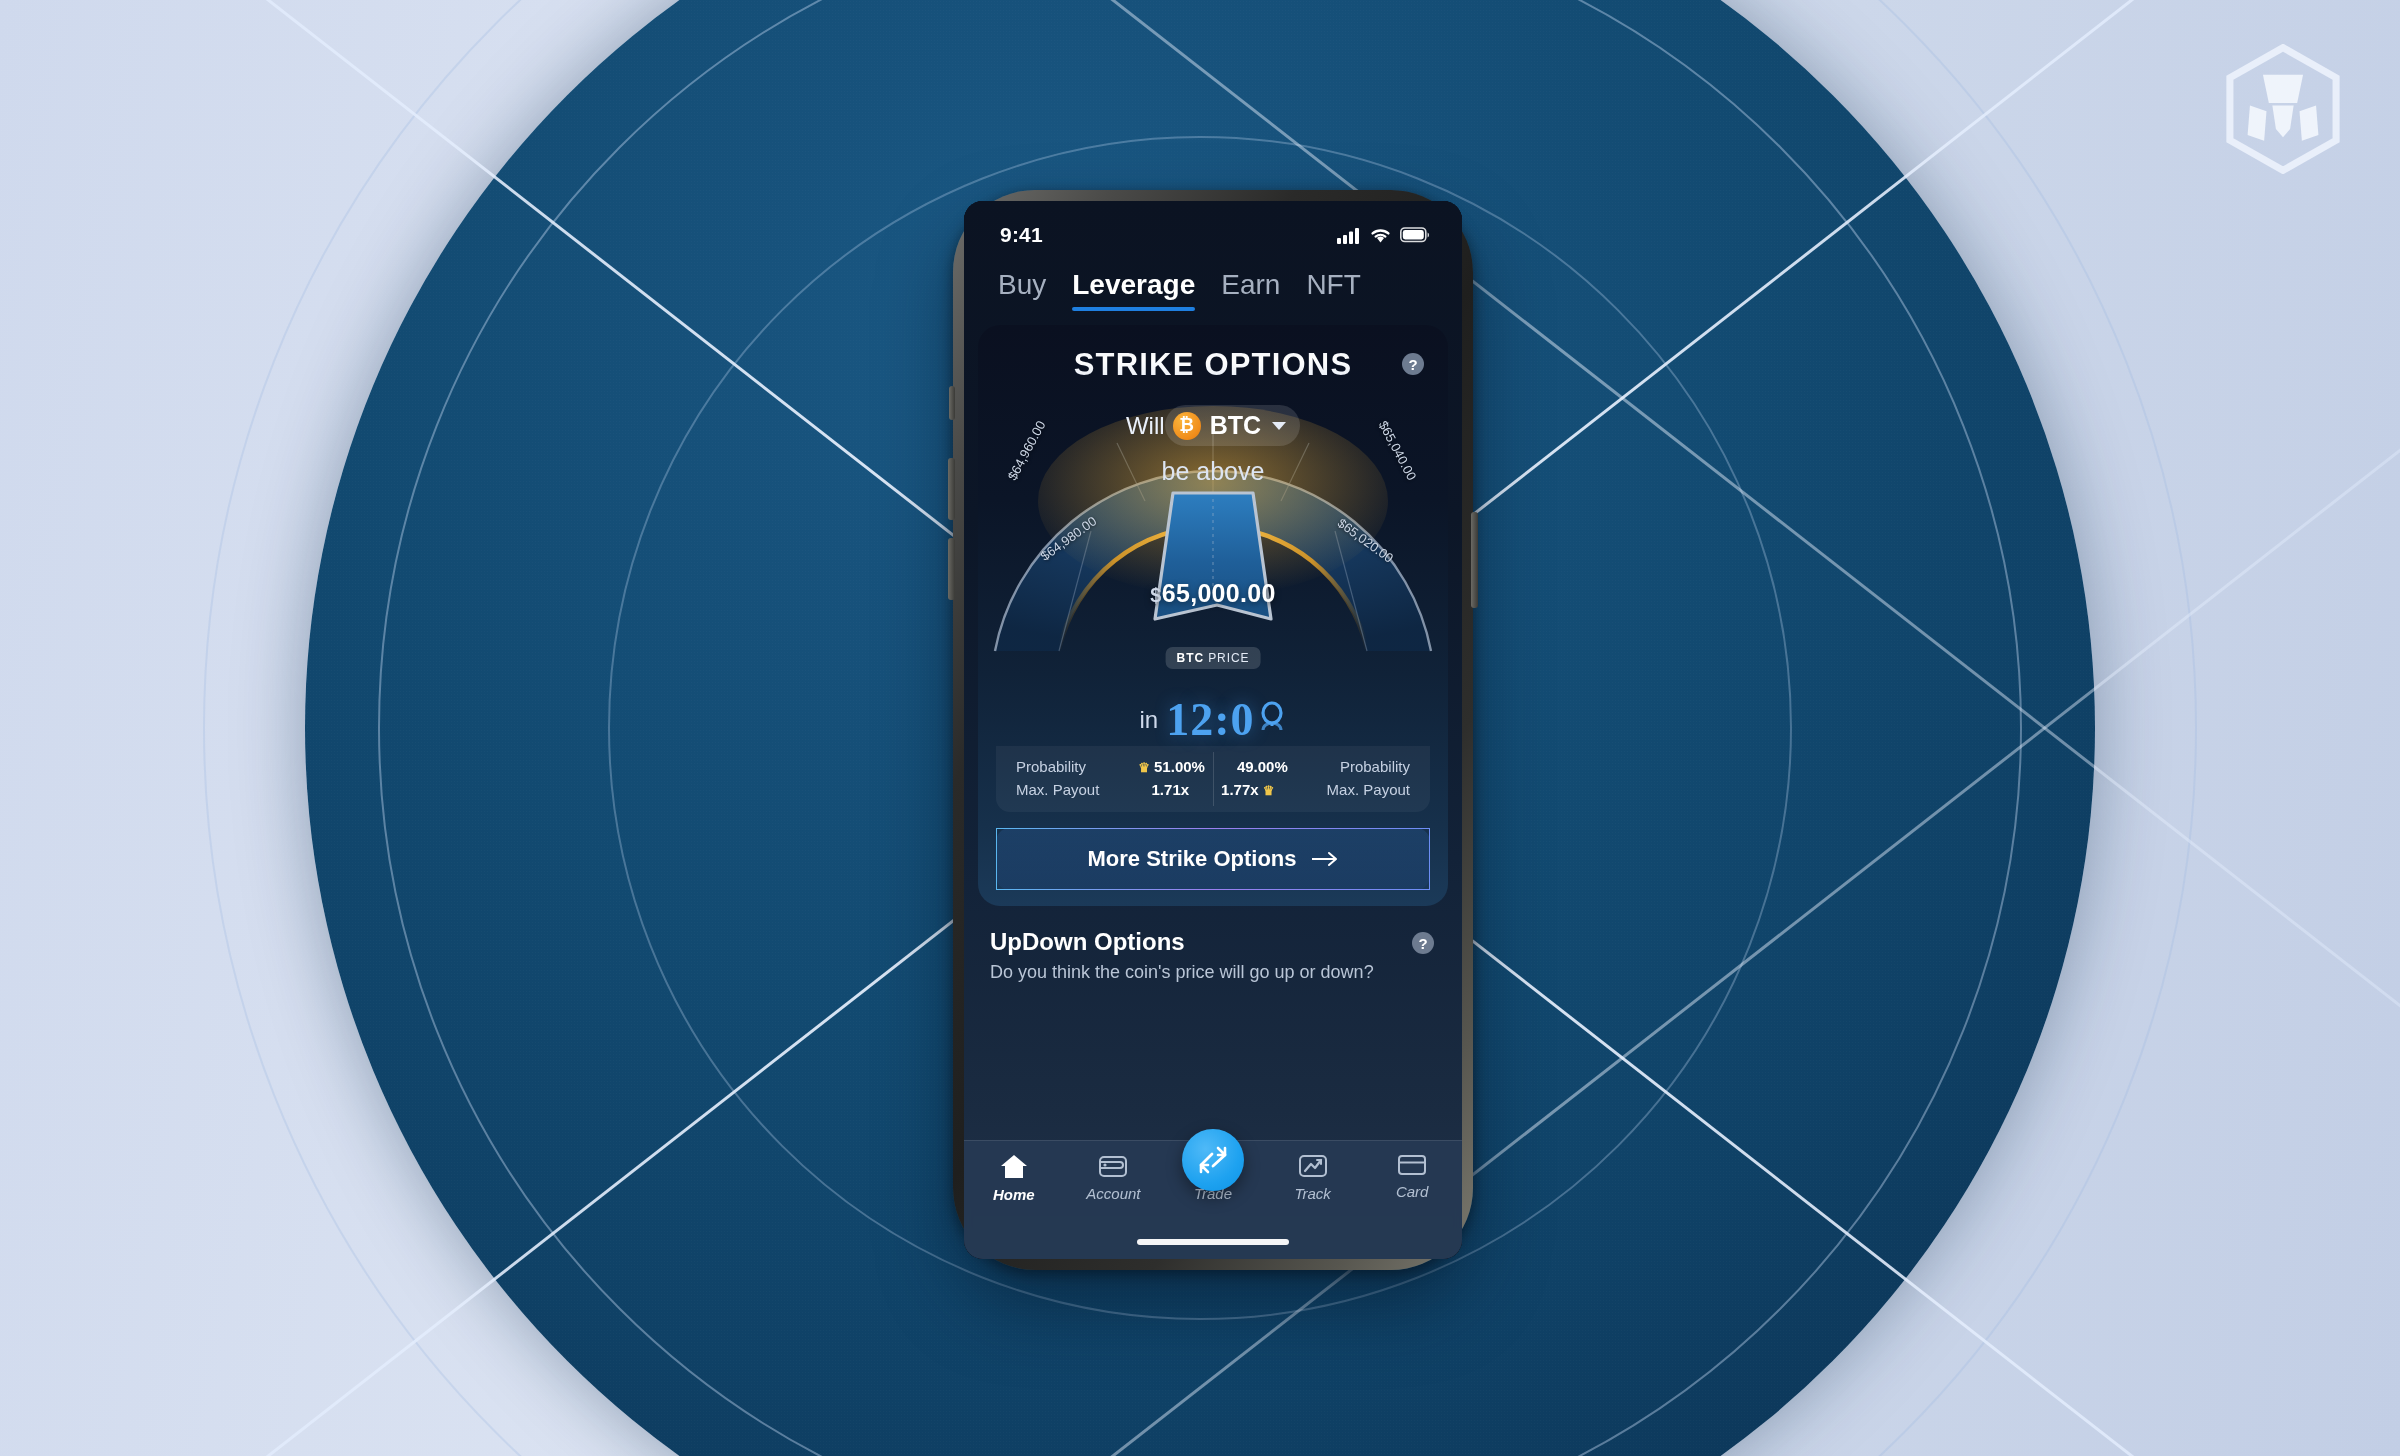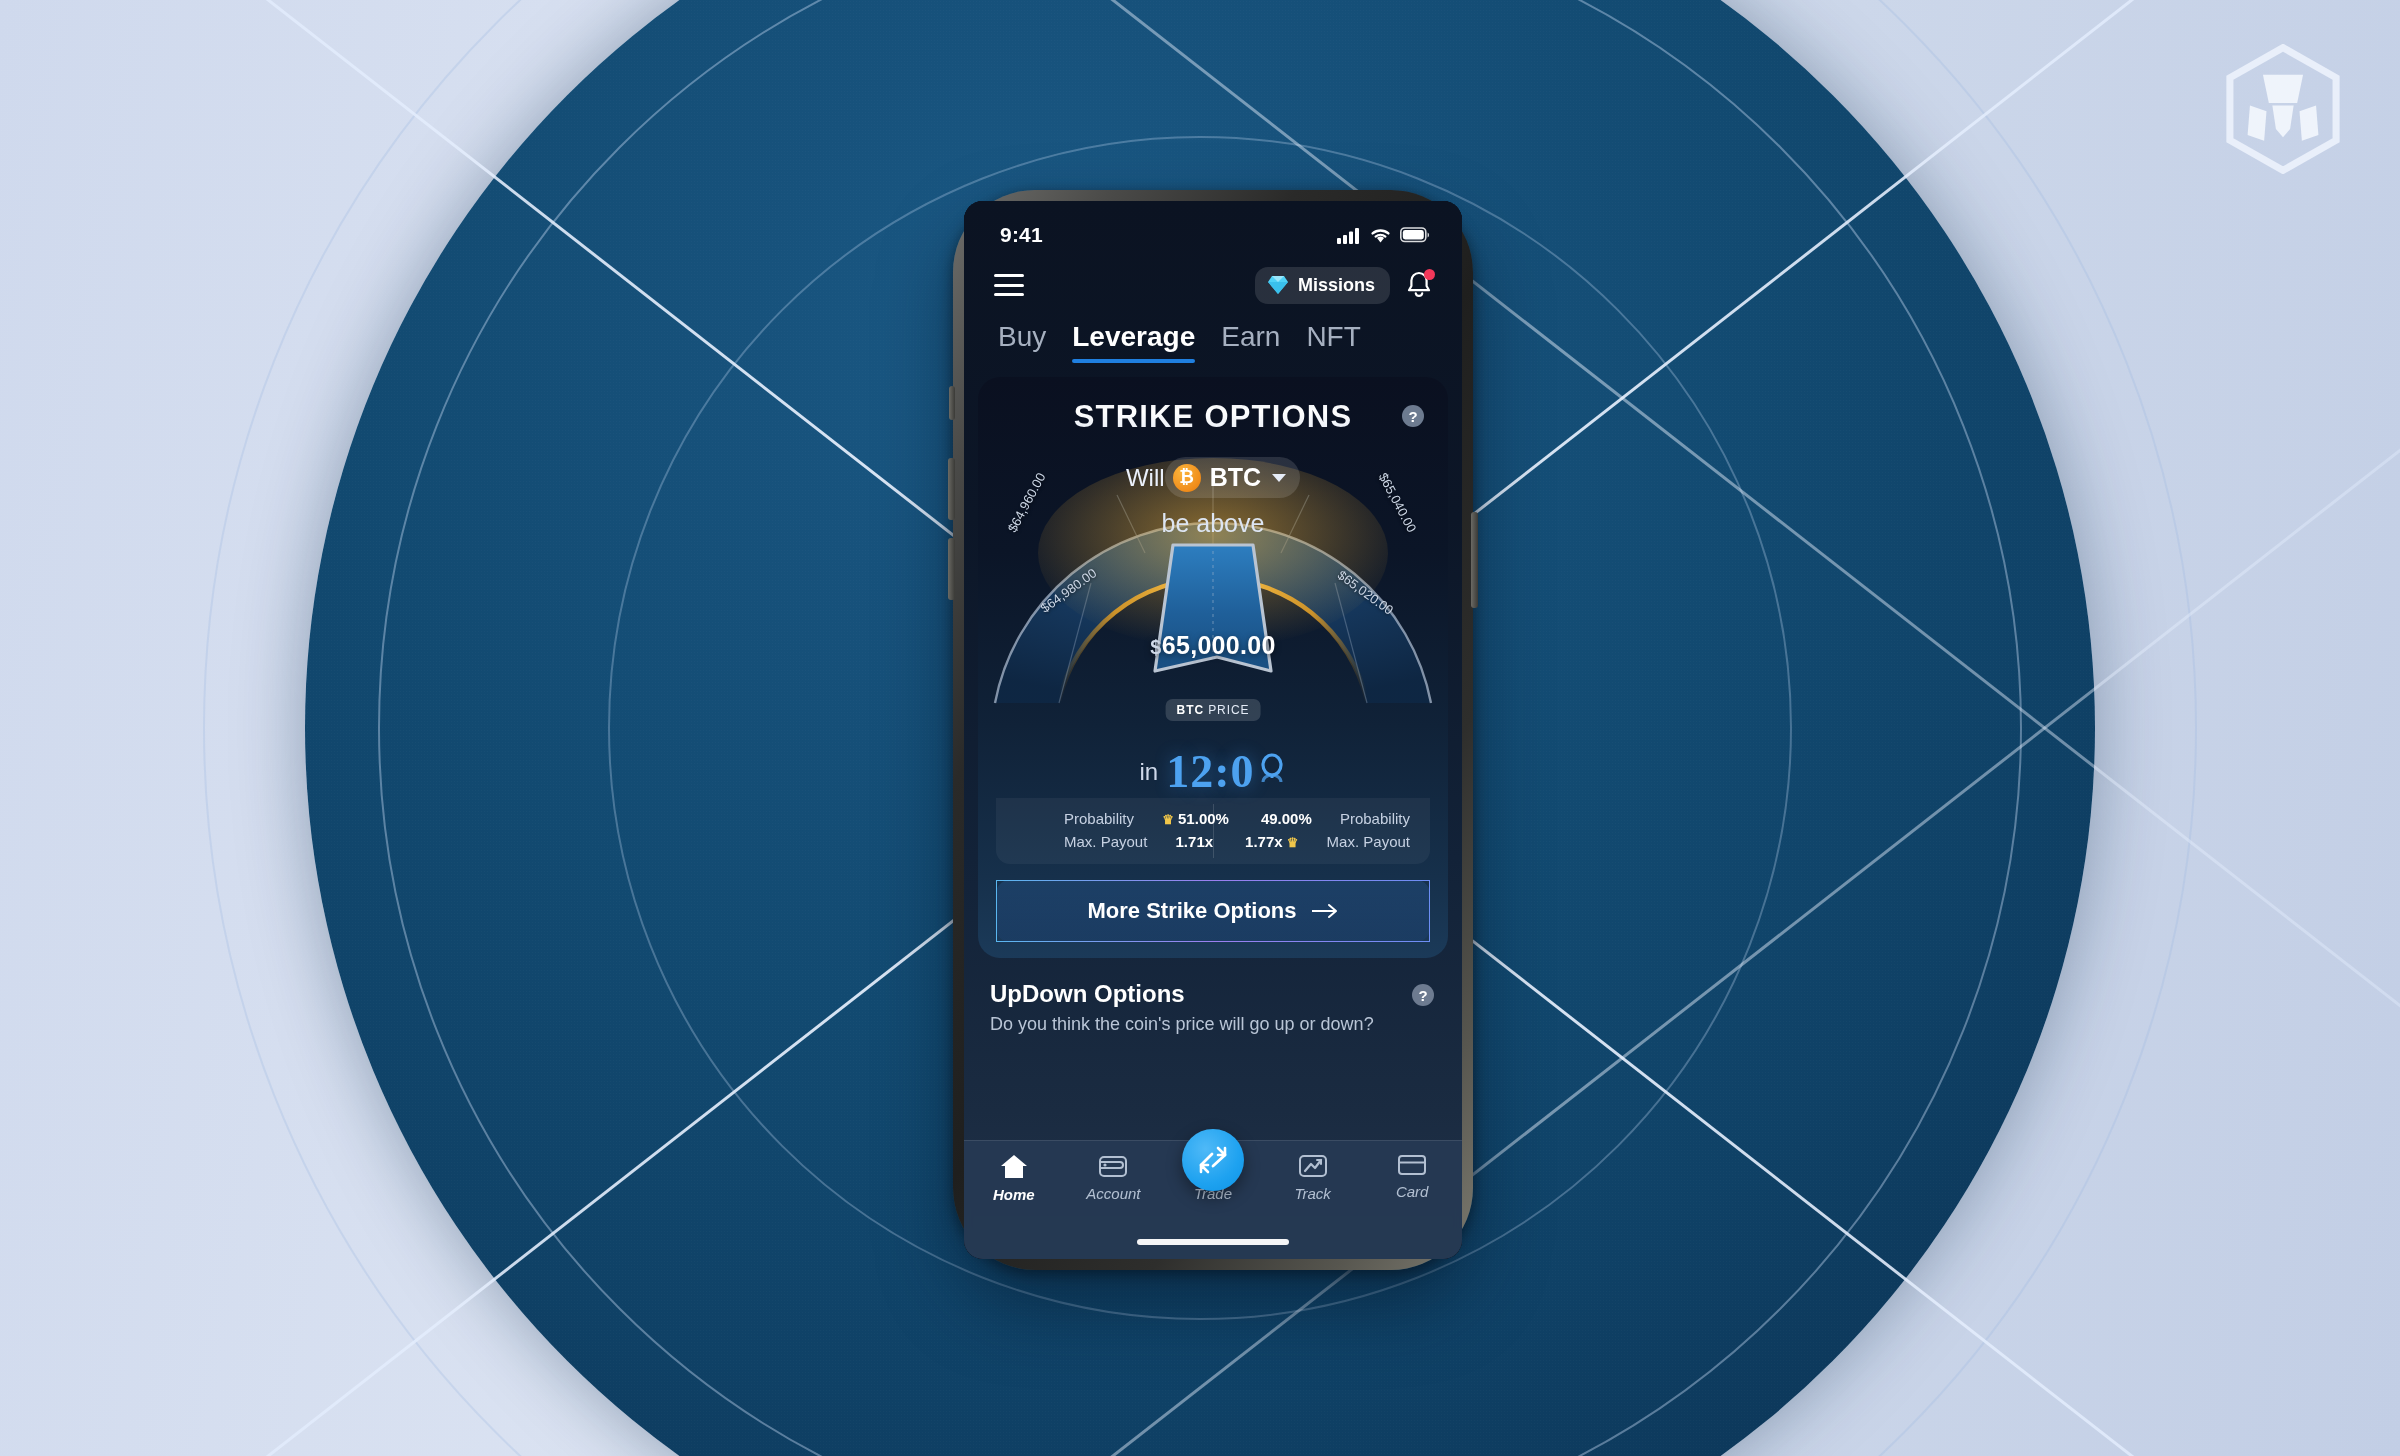--- a/index.html
+++ b/index.html
@@ -173,21 +173,21 @@
   .or-chip{
     position:absolute;left:50%;top:50%;transform:translate(-50%,-50%);
     width:52px;height:52px;border-radius:50%;background:#15233a;
     display:flex;align-items:center;justify-content:center;
     font-size:19px;color:#e6edf8;z-index:4;
   }
   .stats{
     margin:0 18px;background:rgba(255,255,255,.05);
     border-radius:0 0 14px 14px;padding:9px 20px 11px 20px;
   }
-  .stat-line{display:flex;align-items:center;justify-content:space-between;font-size:15px;color:#c6d1e2;padding:3px 0;margin-left:48px;}
+  .stat-line{display:flex;align-items:center;justify-content:space-between;font-size:15px;color:#c6d1e2;padding:3px 0;}
   .stat-line .mid{display:flex;align-items:center;gap:32px;}
   .stat-line b{color:#fff;font-weight:bold;}
   .crown{font-size:13px;color:#f0c64a;}
   .stats-divider{position:relative;}
   .stats-divider::after{content:"";position:absolute;left:50%;top:6px;bottom:6px;width:1px;background:rgba(255,255,255,.14);}
 
   .more-btn{
     margin:16px 18px 0 18px;height:60px;border-radius:14px;
     background:linear-gradient(180deg,rgba(40,90,150,.35),rgba(30,70,125,.30));
     border:1.5px solid;
@@ -271,44 +271,20 @@
             <path d="M6.6 9.6 a7.6 7.6 0 0 1 9.8 0" stroke="#fff" stroke-width="2.2" fill="none" stroke-linecap="round"></path>
           </svg>
           <svg width="30" height="16" viewBox="0 0 30 16">
             <rect x="0.8" y="1" width="25" height="13.5" rx="4" fill="none" stroke="#fff" stroke-width="1.6" opacity=".85"></rect>
             <rect x="2.8" y="3" width="21" height="9.5" rx="2.4" fill="#fff"></rect>
             <path d="M27.6 5.6 v5 a2.8 2.8 0 0 0 0-5 Z" fill="#fff" opacity=".8"></path>
           </svg>
         </div>
       </div>
 
-      <div class="navrow">
-        <div class="hamburger">
-            <i></i>
-            <i></i>
-            <i></i>
-          </div>
-        <div class="nav-right">
-          <div class="missions">
-            <svg width="22" height="20" viewBox="0 0 22 20">
-              <path d="M5 1 H17 L21 7 L11 19 L1 7 Z" fill="#4fd2f7"></path>
-              <path d="M5 1 L11 7 L17 1 Z" fill="#9ae6fb"></path>
-              <path d="M1 7 H21 L11 19 Z" fill="#35bce8" opacity=".8"></path>
-            </svg>
-            <span>Missions</span>
-          </div>
-          <div class="bell-wrap">
-            <svg width="30" height="32" viewBox="0 0 30 32">
-              <path d="M15 4 a7.6 7.6 0 0 1 7.6 7.6 v5.4 l2.4 4.2 H5 l2.4-4.2 v-5.4 A7.6 7.6 0 0 1 15 4 Z" fill="none" stroke="#fff" stroke-width="2.2" stroke-linejoin="round"></path>
-              <path d="M11.8 24.4 a3.3 3.3 0 0 0 6.4 0" fill="none" stroke="#fff" stroke-width="2.2" stroke-linecap="round"></path>
-            </svg>
-            <div class="bell-dot"></div>
-          </div>
-        </div>
-      </div>
 
       <div class="tabs">
         <div class="tab">Buy</div>
         <div class="tab active">Leverage</div>
         <div class="tab">Earn</div>
         <div class="tab">NFT</div>
       </div>
 
       <div class="strike-card">
         <div class="card-title">STRIKE OPTIONS</div>

